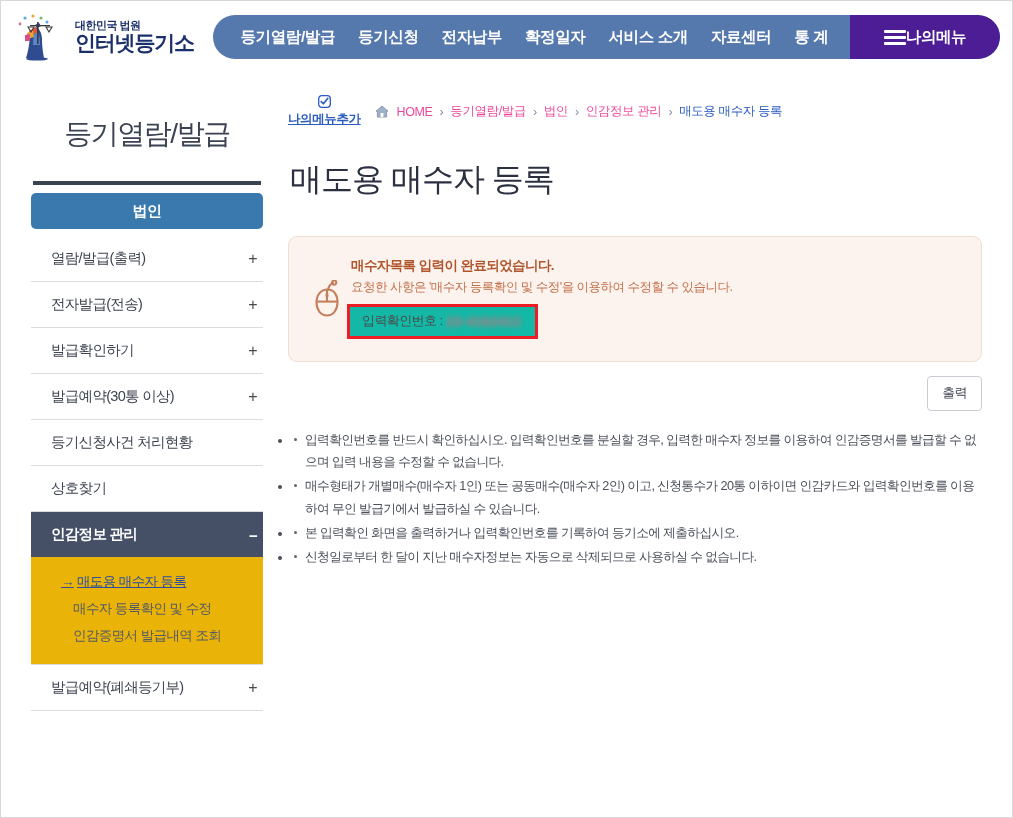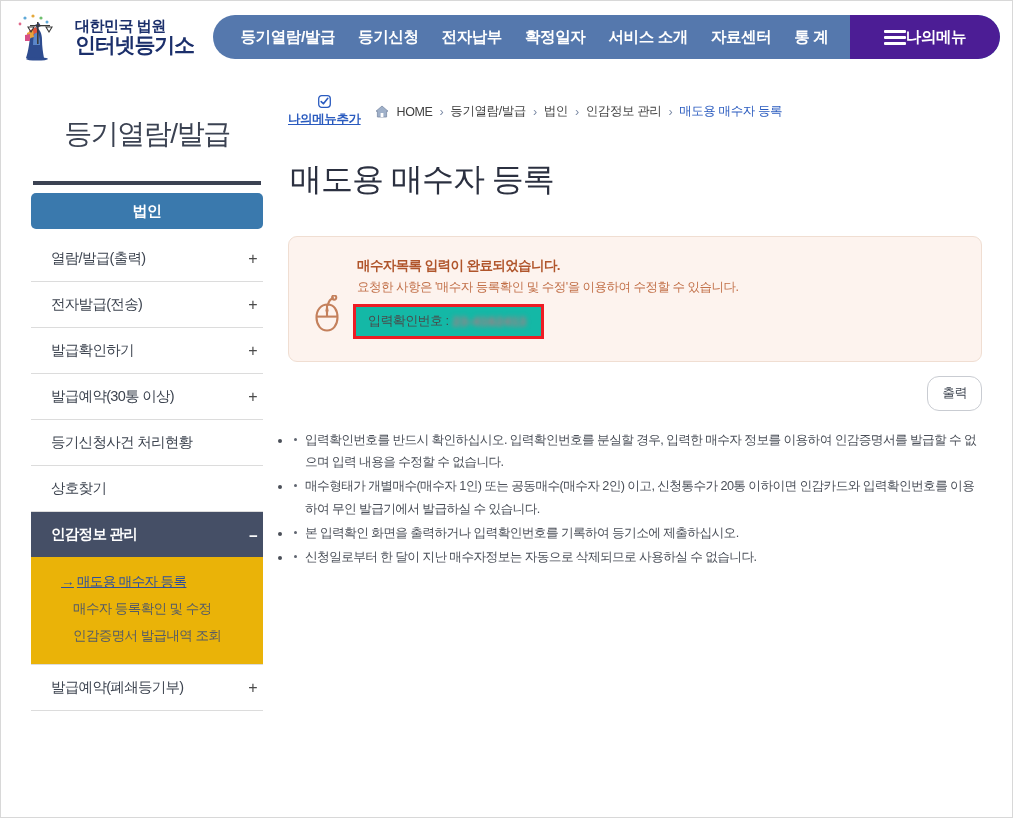--- a/index.html
+++ b/index.html
@@ -37,21 +37,21 @@
     align-items: center;
     gap: 8px;
     width: 190px;
     flex: none;
   }
 
   .logo-mark { width: 54px; height: 48px; flex: none; }
 
   .logo-text { line-height: 1.05; }
   .logo-text .ln1 {
-    font-size: 15px;
+    font-size: 11px;
     font-weight: bold;
     color: #1b2f6b;
     letter-spacing: -0.5px;
     white-space: nowrap;
   }
   .logo-text .ln2 {
     font-size: 21px;
     font-weight: bold;
     color: #1b2f6b;
     letter-spacing: -1.2px;
@@ -211,41 +211,41 @@
     gap: 3px;
     color: #2a5bbf;
     font-weight: bold;
     text-decoration: underline;
     cursor: pointer;
     margin-right: 6px;
     flex-direction: column;
   }
   .bc-home-icon { margin: 0 2px 0 2px; }
   .bc-sep { color: #7b8aa5; margin: 0 1px; }
-  .bc-item { color: #404040; }
+  .bc-item { color: #ec4899; }
   .bc-item.last { color: #2a5bbf; }
 
   .page-title {
     font-size: 32px;
     font-weight: normal;
     color: #2b3040;
     letter-spacing: -1px;
     padding: 30px 0 34px 2px;
   }
 
   
   .alert {
     position: relative;
     background: #fdf3ee;
     border: 1px solid #f0ded2;
     border-radius: 9px;
     padding: 20px 22px 22px 22px;
     display: flex;
-    gap: 12px;
-    align-items: flex-end;
+    gap: 6px;
+    align-items: center;
     min-height: 112px;
   }
   .alert-icon { width: 34px; flex: none; padding-top: 8px; }
   .alert-body { flex: 1; min-width: 0; position: relative; }
   .alert-h {
     font-size: 13.5px;
     font-weight: bold;
     color: #b0552b;
     letter-spacing: -0.6px;
     padding-bottom: 4px;
@@ -284,21 +284,21 @@
 
   .print-row {
     display: flex;
     justify-content: flex-end;
     padding: 14px 0 12px 0;
   }
   .btn-print {
     min-width: 48px;
     padding: 7px 14px 8px 14px;
     border: 1px solid #c9ccd2;
-    border-radius: 12px;
+    border-radius: 4px;
     background: #fff;
     font-size: 13px;
     color: #3d4450;
     letter-spacing: -0.6px;
     cursor: pointer;
     font-family: Liberation Sans, sans-serif;
   }
 
   .notice-list { padding: 6px 0 0 4px; }
   .notice-li {

